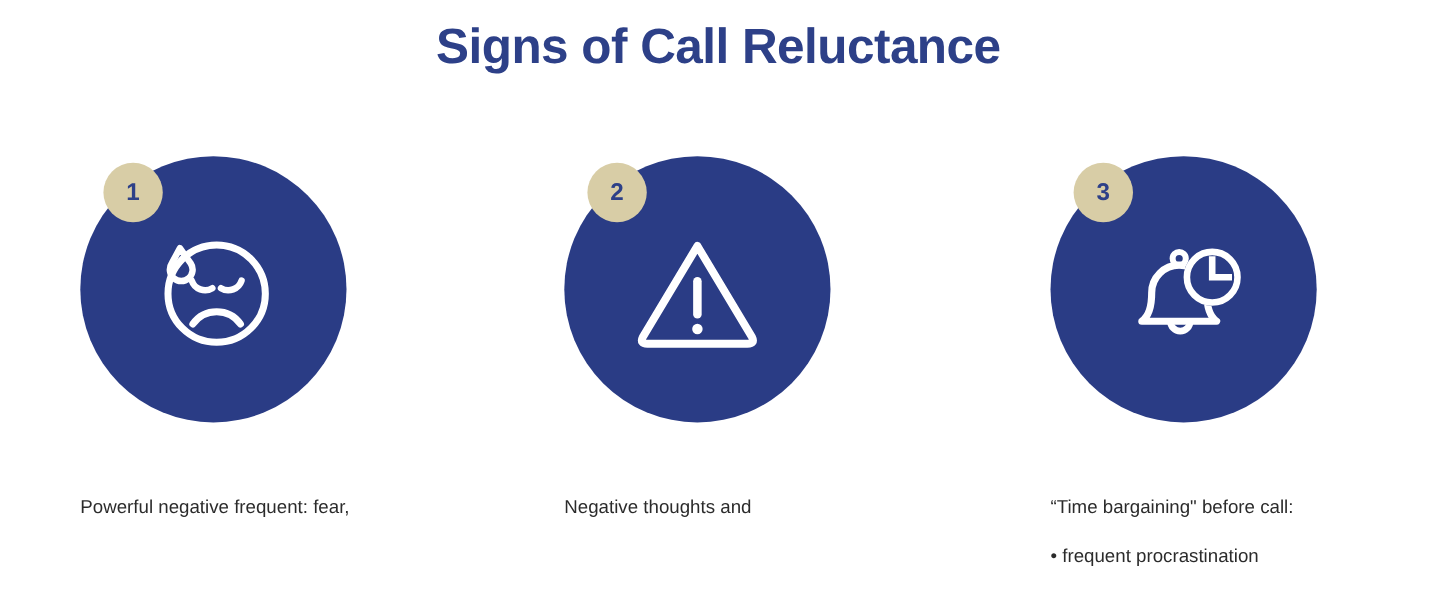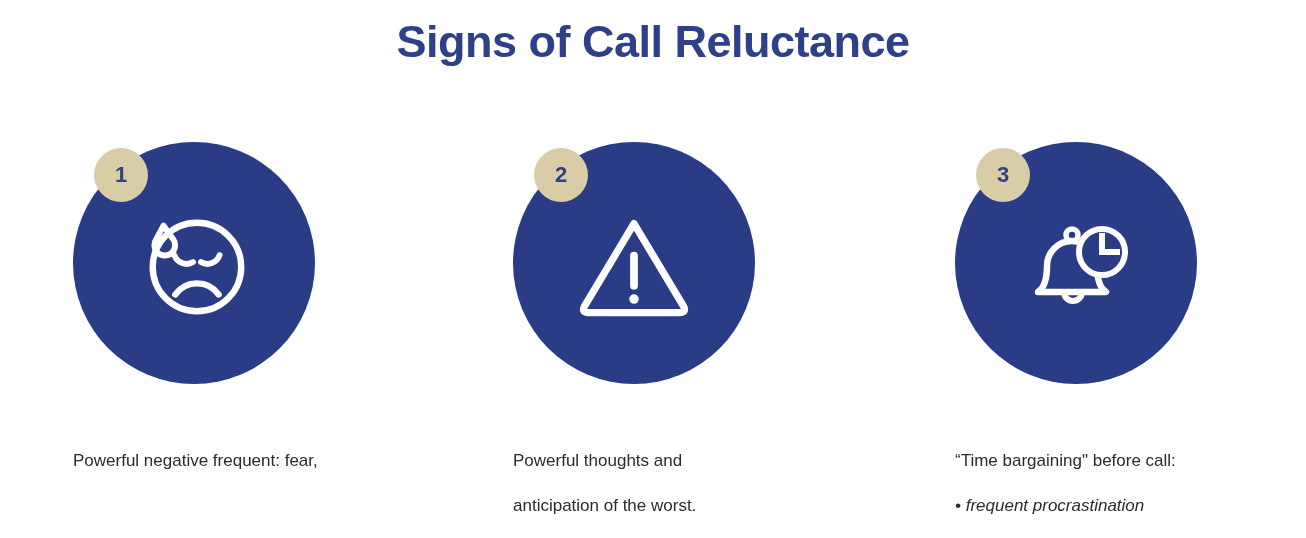--- a/index.html
+++ b/index.html
@@ -112,21 +112,20 @@
     white-space: pre-line;
   }
 
   .caption .cap-line {
     display: block;
   }
   .caption .cap-bullet {
     display: block;
     padding-left: 14px;
     text-indent: -14px;
-    font-style: italic;
   }
 </style>
 </head>
 <body>
 
 <div class="slide">
 
   <div class="title">Signs of Call Reluctance</div>
 
   <div class="columns">
@@ -166,22 +165,21 @@
             <path d="M60 20 L108 100 Q111 106 104 106 L16 106 Q9 106 12 100 Z" fill="none" stroke="#ffffff" stroke-width="7" stroke-linejoin="round"></path>
             <line x1="60" y1="51" x2="60" y2="80" stroke="#ffffff" stroke-width="7.5" stroke-linecap="round"></line>
             <circle cx="60" cy="93" r="4.6" fill="#ffffff"></circle>
           </svg>
         </div>
 
         <div class="badge">2</div>
       </div>
 
       <div class="caption">
-        <span class="cap-line">Powerful thoughts and</span>
-        <span class="cap-line">anticipation of the worst.</span>
+        <span class="cap-line">Negative thoughts and</span>
       </div>
     </div>
 
     <div class="column col-3">
       <div class="circle-wrap">
 
         <div class="circle">
           <svg class="icon-svg icon-bell" viewBox="0 0 120 120">
 
             <path d="M22 88 Q31 82 31 62 A25 25 0 0 1 81 62 Q81 82 90 88 Z" fill="none" stroke="#ffffff" stroke-width="6.5" stroke-linejoin="round"></path>

